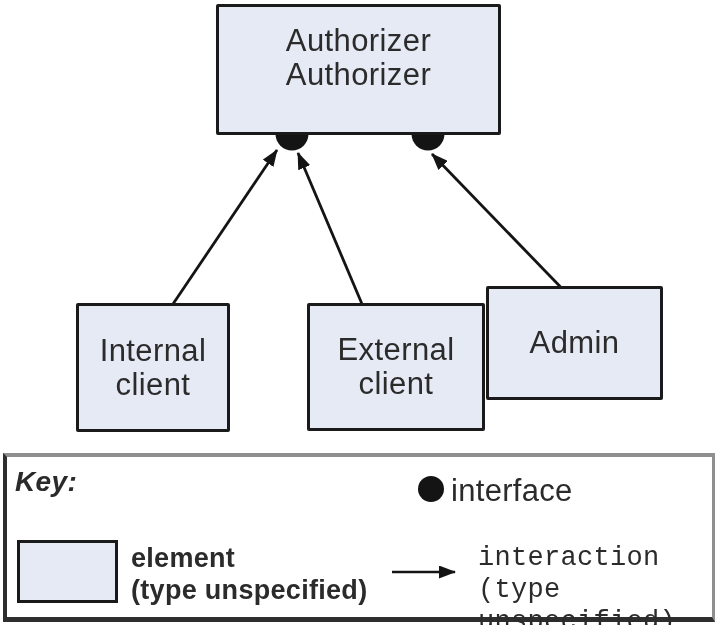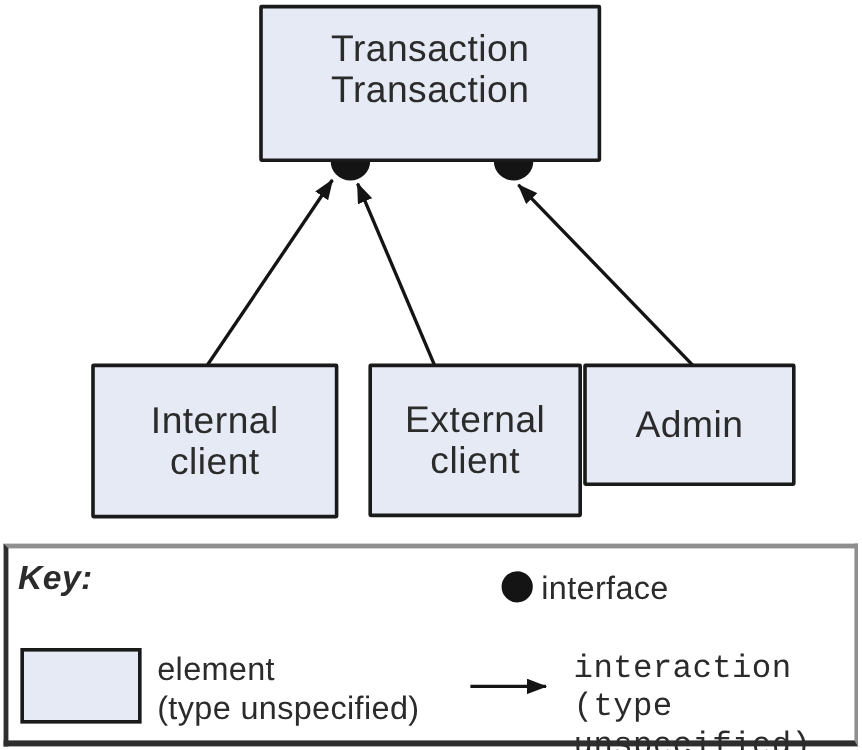--- a/index.html
+++ b/index.html
@@ -22,49 +22,49 @@
     position:absolute;
     background:var(--element-fill);
     border:3px solid var(--element-border);
     border-radius:2px;
     display:flex;align-items:center;justify-content:center;
     text-align:center;
     font-size:31px;line-height:34px;letter-spacing:0.4px;
     color:var(--text);
   }
   .node-ta{left:216px;top:4px;width:285px;height:131px;padding:0 8px 24px 8px;}
-  .node-internal{left:76px;top:303px;width:206px;height:129px;padding:0 14px;}
+  .node-internal{left:76px;top:303px;width:154px;height:129px;padding:0 14px;}
   .node-external{left:271px;top:303px;width:178px;height:128px;padding:0 14px;margin-left:36px;}
-  .node-admin{left:486px;top:303px;width:177px;height:102px;}
+  .node-admin{left:486px;top:286px;width:177px;height:114px;}
   .key{
     position:absolute;left:3px;top:453px;width:712px;height:169px;
     border-top:4px solid var(--key-border-gray);
     border-right:3px solid var(--key-border-gray);
     border-bottom:5px solid var(--key-border-dark);
     border-left:4px solid var(--key-border-dark);
     background:var(--background);
     padding-left:36px;
   }
   .key-title{
     position:absolute;left:8px;top:9px;
     font-size:28px;font-weight:bold;font-style:italic;letter-spacing:0.4px;
   }
   .key-dot{
     position:absolute;left:411px;top:19px;width:26px;height:26px;border-radius:50%;
     background:var(--arrow);
   }
   .key-interface-label{
-    position:absolute;left:444px;top:18px;font-size:27px;line-height:31px;letter-spacing:0.3px;
+    position:absolute;left:444px;top:18px;font-size:31px;line-height:31px;letter-spacing:0.3px;
   }
   .key-swatch{
     position:absolute;left:10px;top:83px;width:101px;height:63px;
     background:var(--element-fill);border:3px solid var(--element-border);
   }
   .key-label-2line{position:absolute;font-size:27px;line-height:32px;letter-spacing:0.3px;}
-  .key-element-label{left:124px;top:85px;}
+  .key-element-label{left:124px;top:85px;font-weight:bold;}
   .key-interaction-label{left:471px;top:85px;font-family:Liberation Mono, monospace;}
   .key-arrow{position:absolute;left:378px;top:102px;width:110px;height:26px;}
 </style>
 </head>
 <body>
 
 <div class="canvas">
 
   <svg class="edges" viewBox="0 0 718 625" xmlns="http://www.w3.org/2000/svg">
     <defs>
@@ -73,21 +73,21 @@
       </marker>
     </defs>
     <line x1="173" y1="304" x2="277" y2="150" stroke="#141414" stroke-width="2.8" marker-end="url(#ah)"></line>
     <line x1="362" y1="304" x2="298" y2="153" stroke="#141414" stroke-width="2.8" marker-end="url(#ah)"></line>
     <line x1="577" y1="304" x2="432" y2="154" stroke="#141414" stroke-width="2.8" marker-end="url(#ah)"></line>
     <circle cx="292" cy="134" r="16.5" fill="#141414"></circle>
     <circle cx="428" cy="134" r="16.5" fill="#141414"></circle>
   </svg>
 
   <div class="node node-ta">
-    <span>Transaction Transaction</span>
+    <span>Authorizer Authorizer</span>
   </div>
 
   <div class="node node-internal">
     <span>Internal client</span>
   </div>
 
   <div class="node node-external">
     <span>External client</span>
   </div>
 

